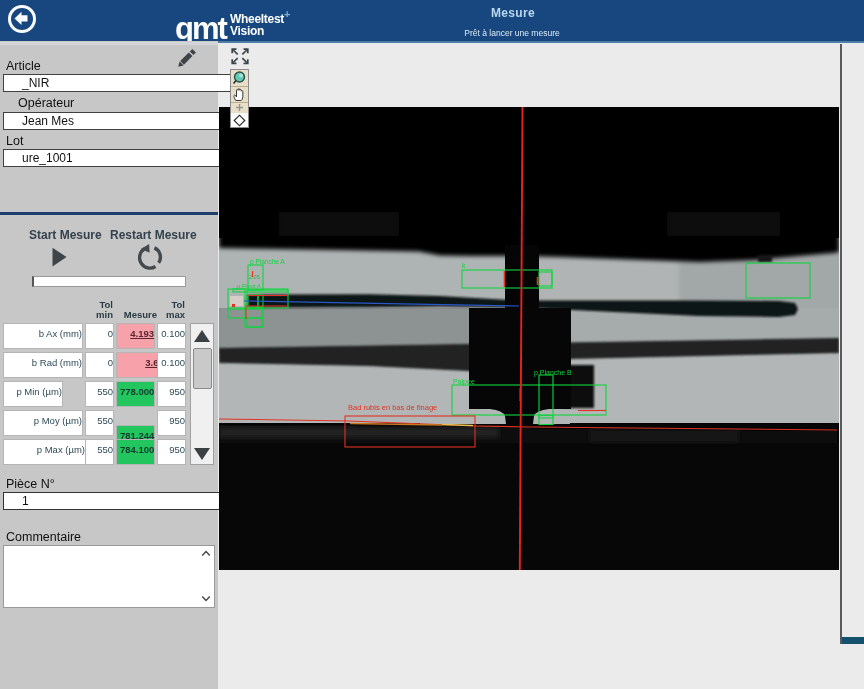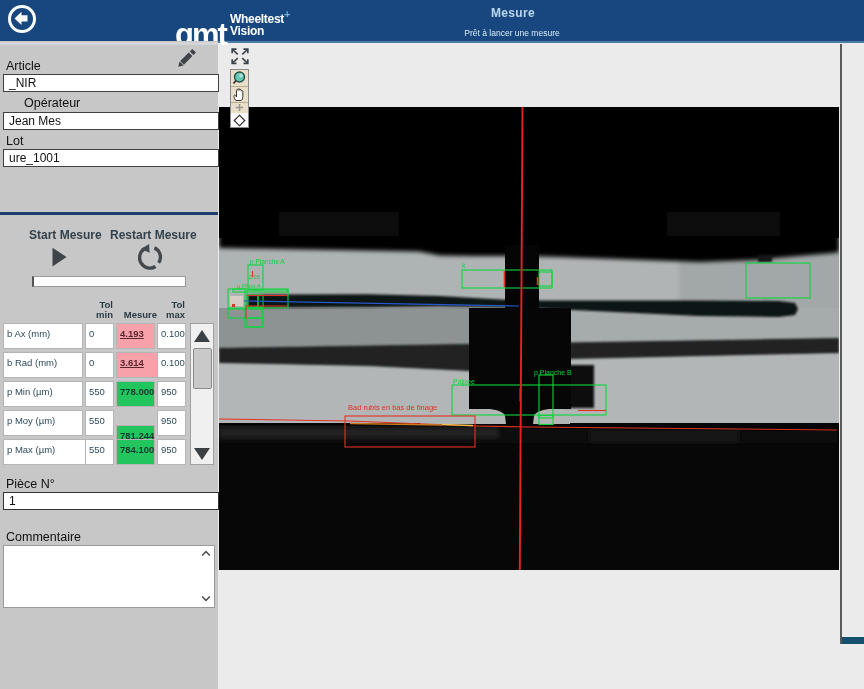--- a/index.html
+++ b/index.html
@@ -4,39 +4,39 @@
 <style>
   html,body{margin:0;padding:0;}
   body{width:864px;height:689px;position:relative;overflow:hidden;
        font-family:"Liberation Sans",sans-serif;background:#ebebeb;}
   .abs{position:absolute;}
   
   #header{left:0;top:0;width:864px;height:41px;background:#17477e;}
   #hline{left:218px;top:41px;width:646px;height:2px;background:#4d7ca7;}
   #backbtn{left:8px;top:5px;width:28px;height:28px;border:3px solid #fafcff;
            border-radius:50%;box-sizing:border-box;}
-  #logo{left:175px;top:18px;color:#fff;}
+  #logo{left:175px;top:12px;color:#fff;}
   #logo .qmt{font-size:31px;font-weight:bold;letter-spacing:-2px;line-height:34px;}
   #logowords{left:230px;top:8px;color:#fff;font-size:12px;font-weight:bold;line-height:12px;letter-spacing:-0.3px;}
   #logowords sup{color:#74b2d8;font-size:11px;}
   #title{left:0px;top:6px;width:1026px;text-align:center;color:#b9d7ee;
          font-size:12px;font-weight:bold;letter-spacing:0.3px;}
   #subtitle{left:0px;top:28px;width:1024px;text-align:center;color:#dcebf7;font-size:8.5px;}
   
   #panel{left:0;top:41px;width:218px;height:648px;background:#c7c7c7;}
   .lbl{position:absolute;font-size:12.5px;color:#111;}
   .inp{position:absolute;left:3px;width:209px;height:15px;background:#fff;
-       border:1px solid #404040;font-size:12px;color:#111;padding:1px 0 0 5px;}
+       border:1px solid #404040;font-size:12px;color:#111;padding:1px 0 0 18px;}
   #divider{left:0;top:212px;width:218px;height:2.5px;background:#1e3f6d;position:absolute;}
   .btnlbl{position:absolute;font-size:12px;color:#33424d;font-weight:bold;}
   #progress{left:32px;top:276px;width:151px;height:9px;background:#fdfdfd;
             border:1px solid #9a9a9a;border-left:2px solid #555;position:absolute;}
   .th{position:absolute;font-size:9.5px;font-weight:bold;color:#2a3b44;text-align:right;line-height:10px;}
   .cell{position:absolute;background:#fff;border:1px solid #b5b5b5;
-        font-size:9.5px;color:#2e4a58;box-sizing:border-box;padding:3.5px 0 0 3px;}
+        font-size:9.5px;color:#2e4a58;box-sizing:border-box;padding:3.5px 0 0 3px;text-align:right;}
   .pink{background:#f7a2ab;color:#5b272e;font-weight:bold;text-decoration:underline;}
   .green{background:#22c55e;color:#14382e;font-weight:bold;}
   #photo{left:219px;top:107px;width:620px;height:463px;}
   #vline{left:840px;top:44px;width:2px;height:600px;background:#5a5a5a;}
   #navybar{left:842px;top:637px;width:22px;height:7px;background:#15506c;}
 </style>
 </head>
 <body>
 <div id="header" class="abs"></div>
 <div id="hline" class="abs"></div>
@@ -52,21 +52,21 @@
 
 <div id="panel" class="abs"></div>
 <div class="abs" style="left:0;top:42px;width:218px;height:3px;background:#d3d5d8"></div>
 <svg class="abs" style="left:175px;top:46px" width="22" height="22" viewBox="0 0 22 22">
   <polygon points="3.2,20.8 4.6,15.6 8.6,19.4" fill="#3f4347"></polygon>
   <polygon points="5.2,15 13.8,6.4 17.4,10 8.9,18.7" fill="#3f4347"></polygon>
   <polygon points="14.8,5.4 17.3,2.9 20.9,6.5 18.4,9" fill="#3f4347"></polygon>
 </svg>
 <div class="lbl" style="left:6px;top:59px">Article</div>
 <div class="inp" style="top:74px">_NIR</div>
-<div class="lbl" style="left:24px;top:96px">Opérateur</div>
+<div class="lbl" style="left:18px;top:96px">Opérateur</div>
 <div class="inp" style="top:112px">Jean Mes</div>
 <div class="lbl" style="left:6px;top:134px">Lot</div>
 <div class="inp" style="top:149px">ure_1001</div>
 <div id="divider"></div>
 <div class="btnlbl" style="left:29px;top:228px">Start Mesure</div>
 <div class="btnlbl" style="left:110px;top:228px">Restart Mesure</div>
 <svg class="abs" style="left:52px;top:247px" width="15" height="20" viewBox="0 0 16 21">
   <path d="M0.5 0.5 L15.5 10.5 L0.5 20.5 Z" fill="#3f4448"></path>
 </svg>
 <svg class="abs" style="left:138px;top:244px" width="26" height="26" viewBox="0 0 26 26">
@@ -82,21 +82,21 @@
 <div class="th" style="left:157px;top:300px;width:28px">Tol<br>max</div>
 
 <div class="cell" style="left:3px;top:323px;width:80px;height:26px">b Ax (mm)</div>
 <div class="cell" style="left:85px;top:323px;width:29px;height:26px">0</div>
 <div class="cell pink" style="left:116px;top:323px;width:39px;height:26px">4.193</div>
 <div class="cell" style="left:157px;top:323px;width:29px;height:26px">0.100</div>
 <div class="cell" style="left:3px;top:352px;width:80px;height:26px">b Rad (mm)</div>
 <div class="cell" style="left:85px;top:352px;width:29px;height:26px">0</div>
 <div class="cell pink" style="left:116px;top:352px;width:54px;height:26px">3.614</div>
 <div class="cell" style="left:157px;top:352px;width:29px;height:26px">0.100</div>
-<div class="cell" style="left:3px;top:381px;width:80px;height:26px">p Min (µm)</div>
+<div class="cell" style="left:3px;top:381px;width:60px;height:26px">p Min (µm)</div>
 <div class="cell" style="left:85px;top:381px;width:29px;height:26px">550</div>
 <div class="cell green" style="left:116px;top:381px;width:39px;height:26px">778.000</div>
 <div class="cell" style="left:157px;top:381px;width:29px;height:26px">950</div>
 <div class="cell" style="left:3px;top:410px;width:80px;height:26px">p Moy (µm)</div>
 <div class="cell" style="left:85px;top:410px;width:29px;height:26px">550</div>
 <div class="cell green" style="left:116px;top:425px;width:39px;height:40px">781.244</div>
 <div class="cell" style="left:157px;top:410px;width:29px;height:26px">950</div>
 <div class="cell" style="left:3px;top:439px;width:83px;height:26px">p Max (µm)</div>
 <div class="cell" style="left:85px;top:439px;width:29px;height:26px">550</div>
 <div class="cell green" style="left:116px;top:439px;width:39px;height:26px">784.100</div>

